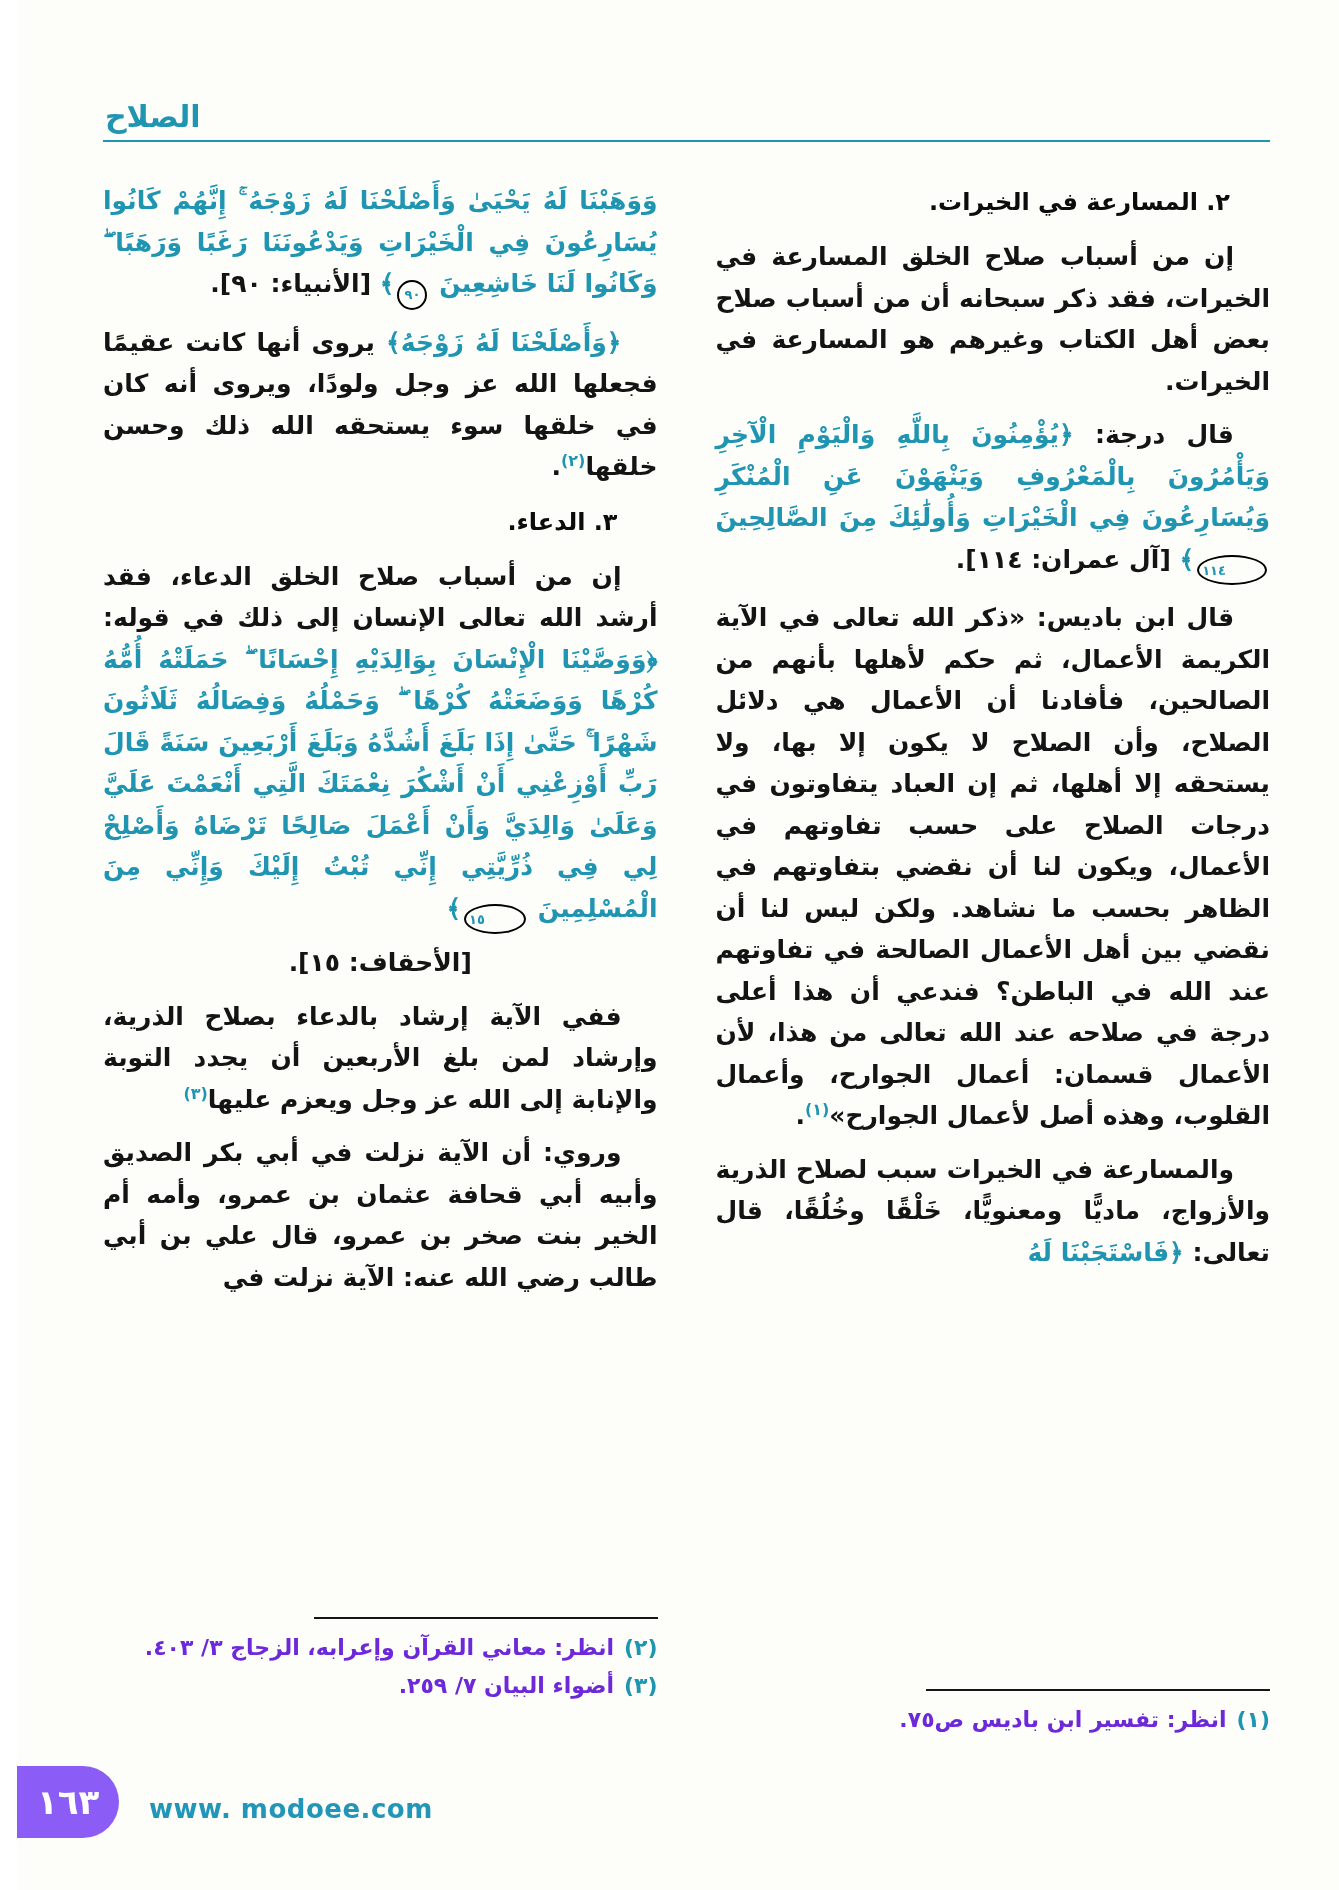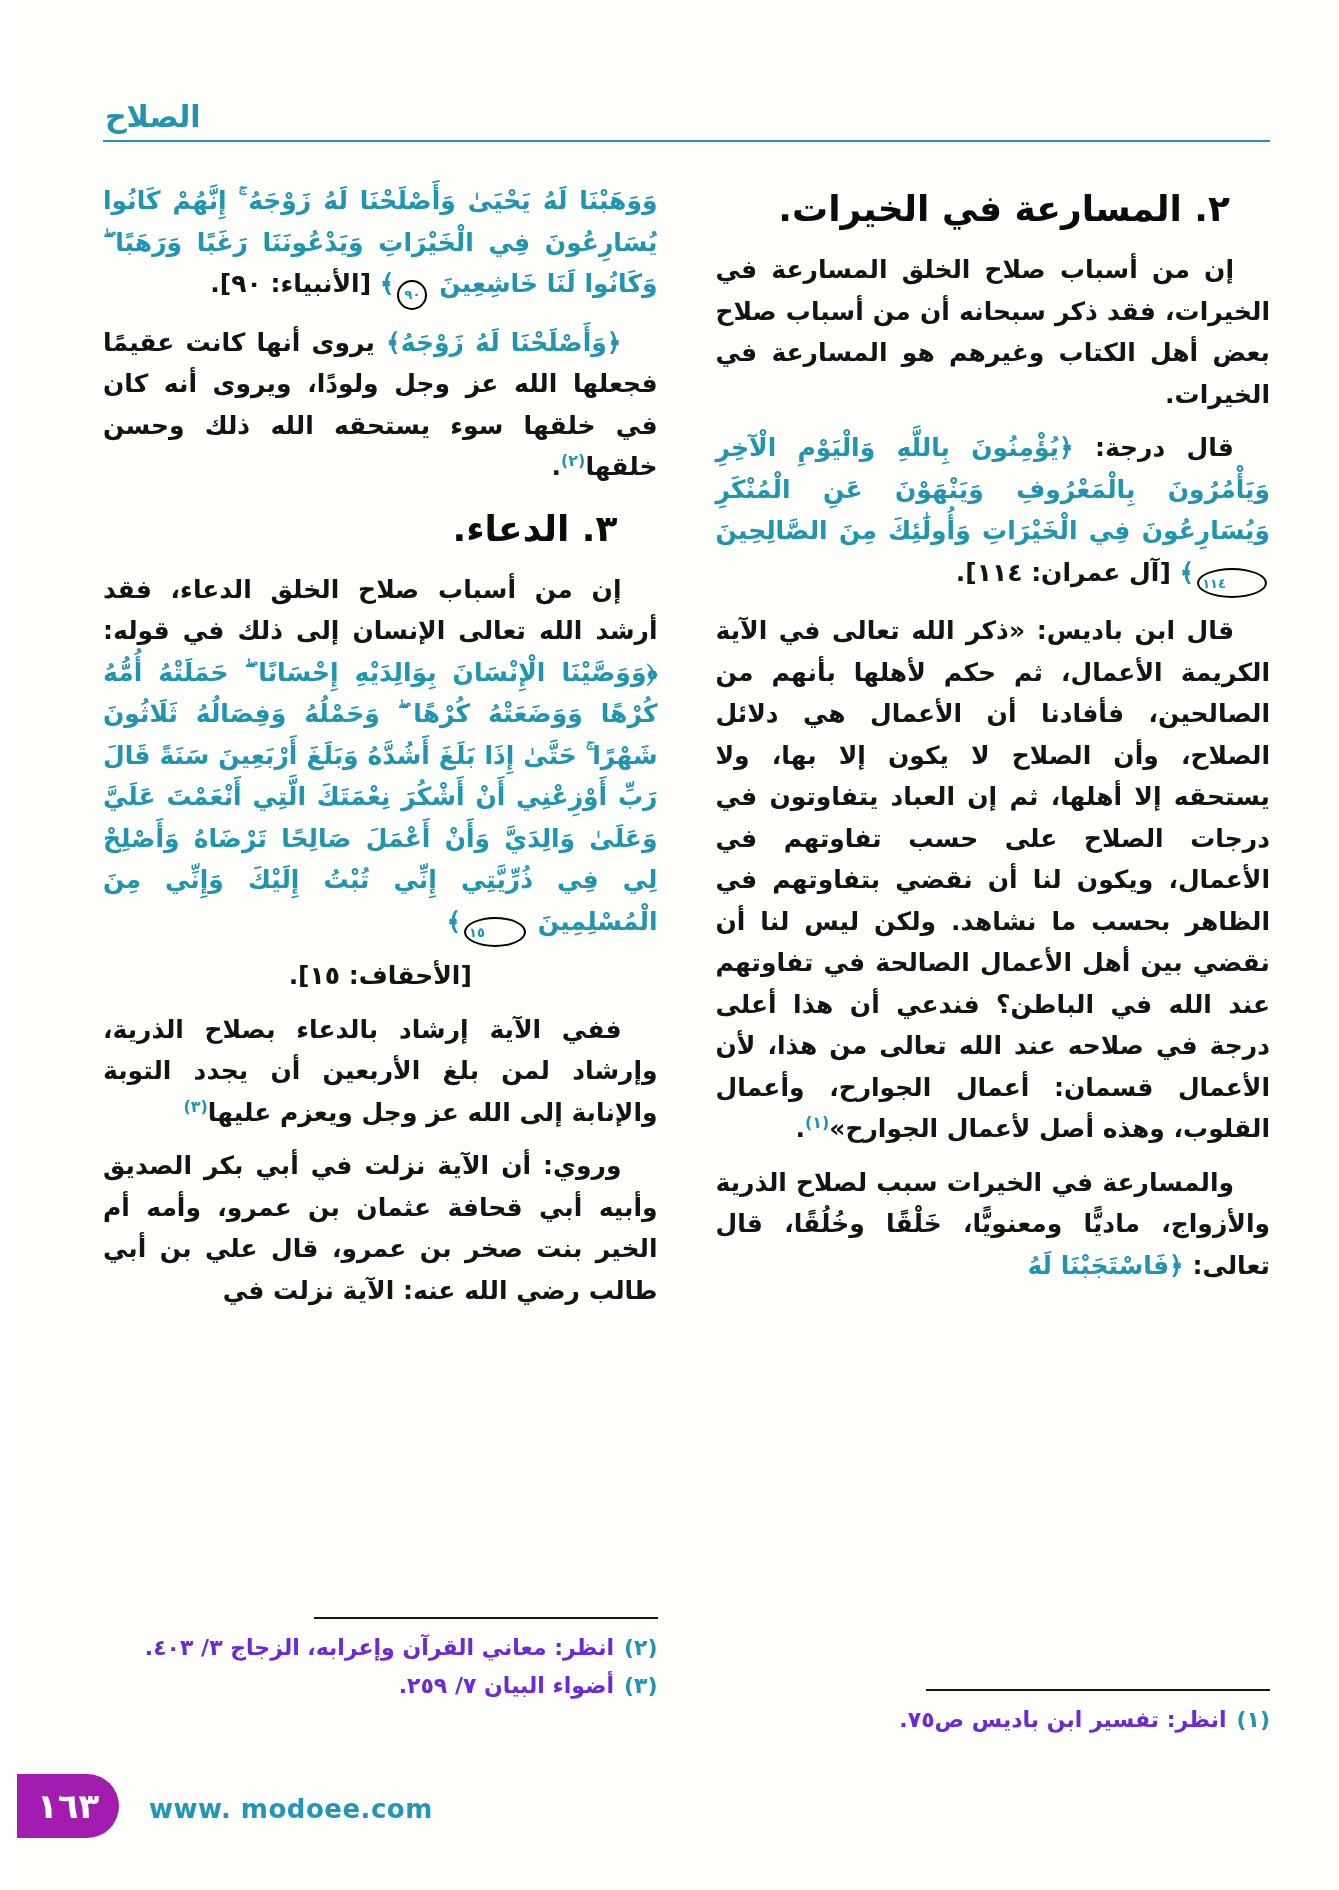--- a/index.html
+++ b/index.html
@@ -40,21 +40,21 @@
     gap: 58px;
     overflow: hidden;
   }
   .column {
     flex: 1 1 0;
     display: flex;
     flex-direction: column;
     min-width: 0;
   }
   .heading {
-    font-size: 36px;
+    font-size: 24px;
     font-weight: bold;
     color: #0c0c0c;
     margin: 8px 40px 20px 0;
   }
   .para {
     font-size: 25px;
     font-weight: bold;
     line-height: 1.66;
     text-align: justify;
     margin-bottom: 12px;
@@ -98,22 +98,22 @@
   }
   .fn-item { display: flex; gap: 10px; align-items: baseline; }
   .fn-num { color: #1f95b2; white-space: nowrap; }
   .fn-text { color: #6d28d9; }
   .left-col .footnotes { margin-bottom: 34px; }
 
   
   .page-tab {
     position: absolute;
     left: 0; bottom: 52px;
-    width: 102px; height: 64px;
-    background: #a21caf;
+    width: 102px; height: 72px;
+    background: #8b5cf6;
     border-radius: 0 38px 38px 0;
     display: flex; align-items: center; justify-content: center;
   }
   .page-tab span { color: #ffffff; font-size: 34px; font-weight: bold; }
   .website {
     position: absolute;
     left: 132px; bottom: 66px;
     direction: ltr;
     unicode-bidi: bidi-override;
     color: #2196b8;

